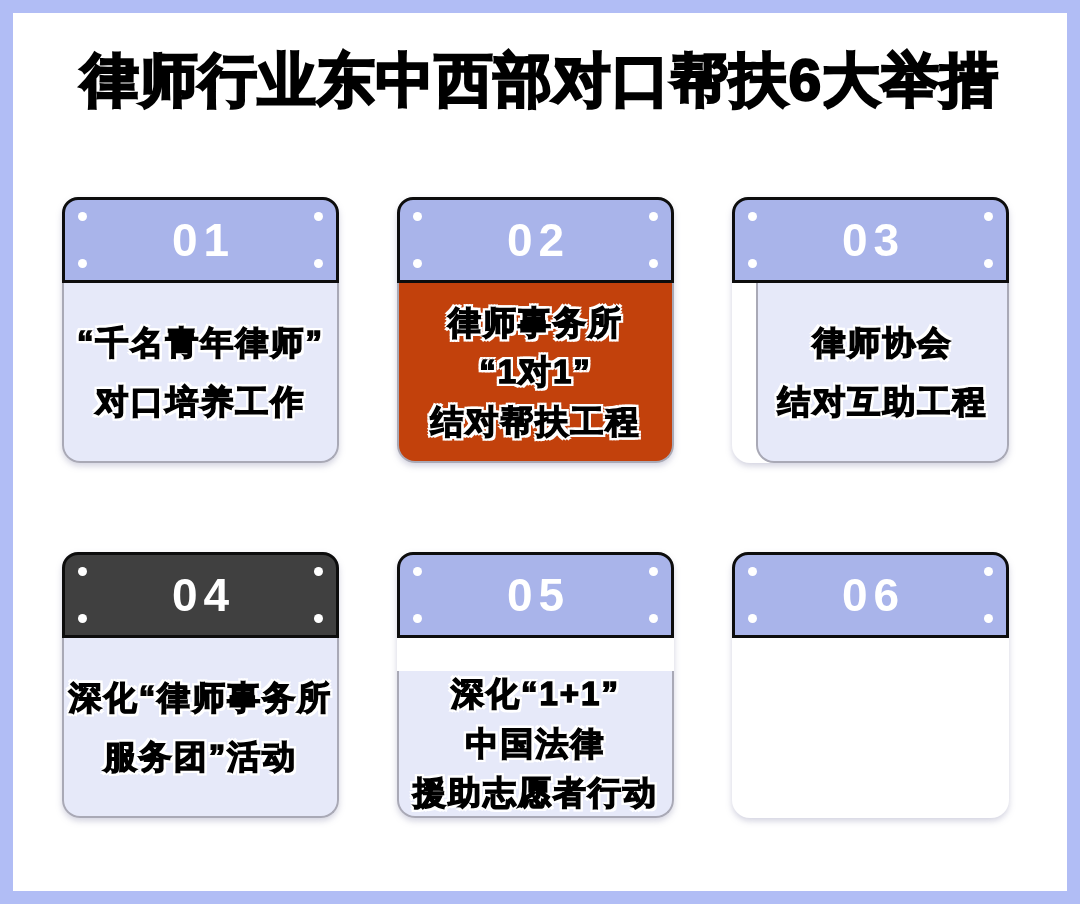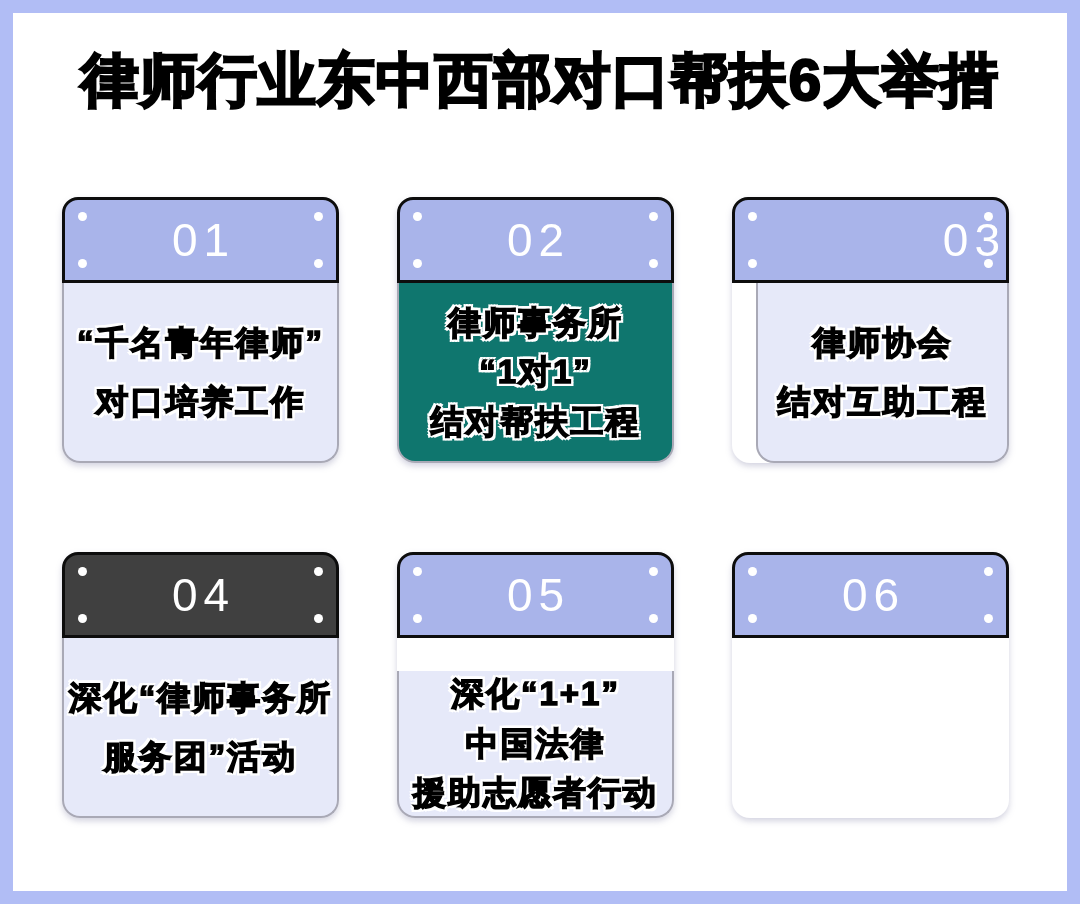--- a/index.html
+++ b/index.html
@@ -50,21 +50,21 @@
     background: #a9b4ea;
     border: 3px solid #0d0d0d;
     border-radius: 16px 16px 0 0;
     display: flex;
     align-items: center;
     justify-content: center;
   }
   .card-number {
     color: #ffffff;
     font-size: 46px;
-    font-weight: 400;
+    font-weight: 700;
     letter-spacing: 6px;
     padding-left: 6px; 
   }
   .dot {
     position: absolute;
     width: 9px; height: 9px;
     border-radius: 50%;
     background: #ffffff;
   }
   .dot-tl { left: 13px; top: 12px; }
@@ -125,29 +125,29 @@
       </div>
 
       <div class="card">
         <div class="card-header" style="background: rgb(169, 180, 234);">
           <span class="dot dot-tl"></span>
           <span class="dot dot-tr"></span>
           <span class="dot dot-bl"></span>
           <span class="dot dot-br"></span>
           <span class="card-number">02</span>
         </div>
-        <div class="card-body" style="background: #0f766e;">
+        <div class="card-body" style="background: #c2410c;">
           <div class="card-text">律师事务所
 “1对1”
 结对帮扶工程</div>
         </div>
       </div>
 
       <div class="card">
-        <div class="card-header" style="background: rgb(169, 180, 234); justify-content: flex-end;">
+        <div class="card-header" style="background: rgb(169, 180, 234);">
           <span class="dot dot-tl"></span>
           <span class="dot dot-tr"></span>
           <span class="dot dot-bl"></span>
           <span class="dot dot-br"></span>
           <span class="card-number">03</span>
         </div>
         <div class="card-body" style="background: rgb(230, 233, 249); margin-left: 24px;">
           <div class="card-text">律师协会
 结对互助工程</div>
         </div>

